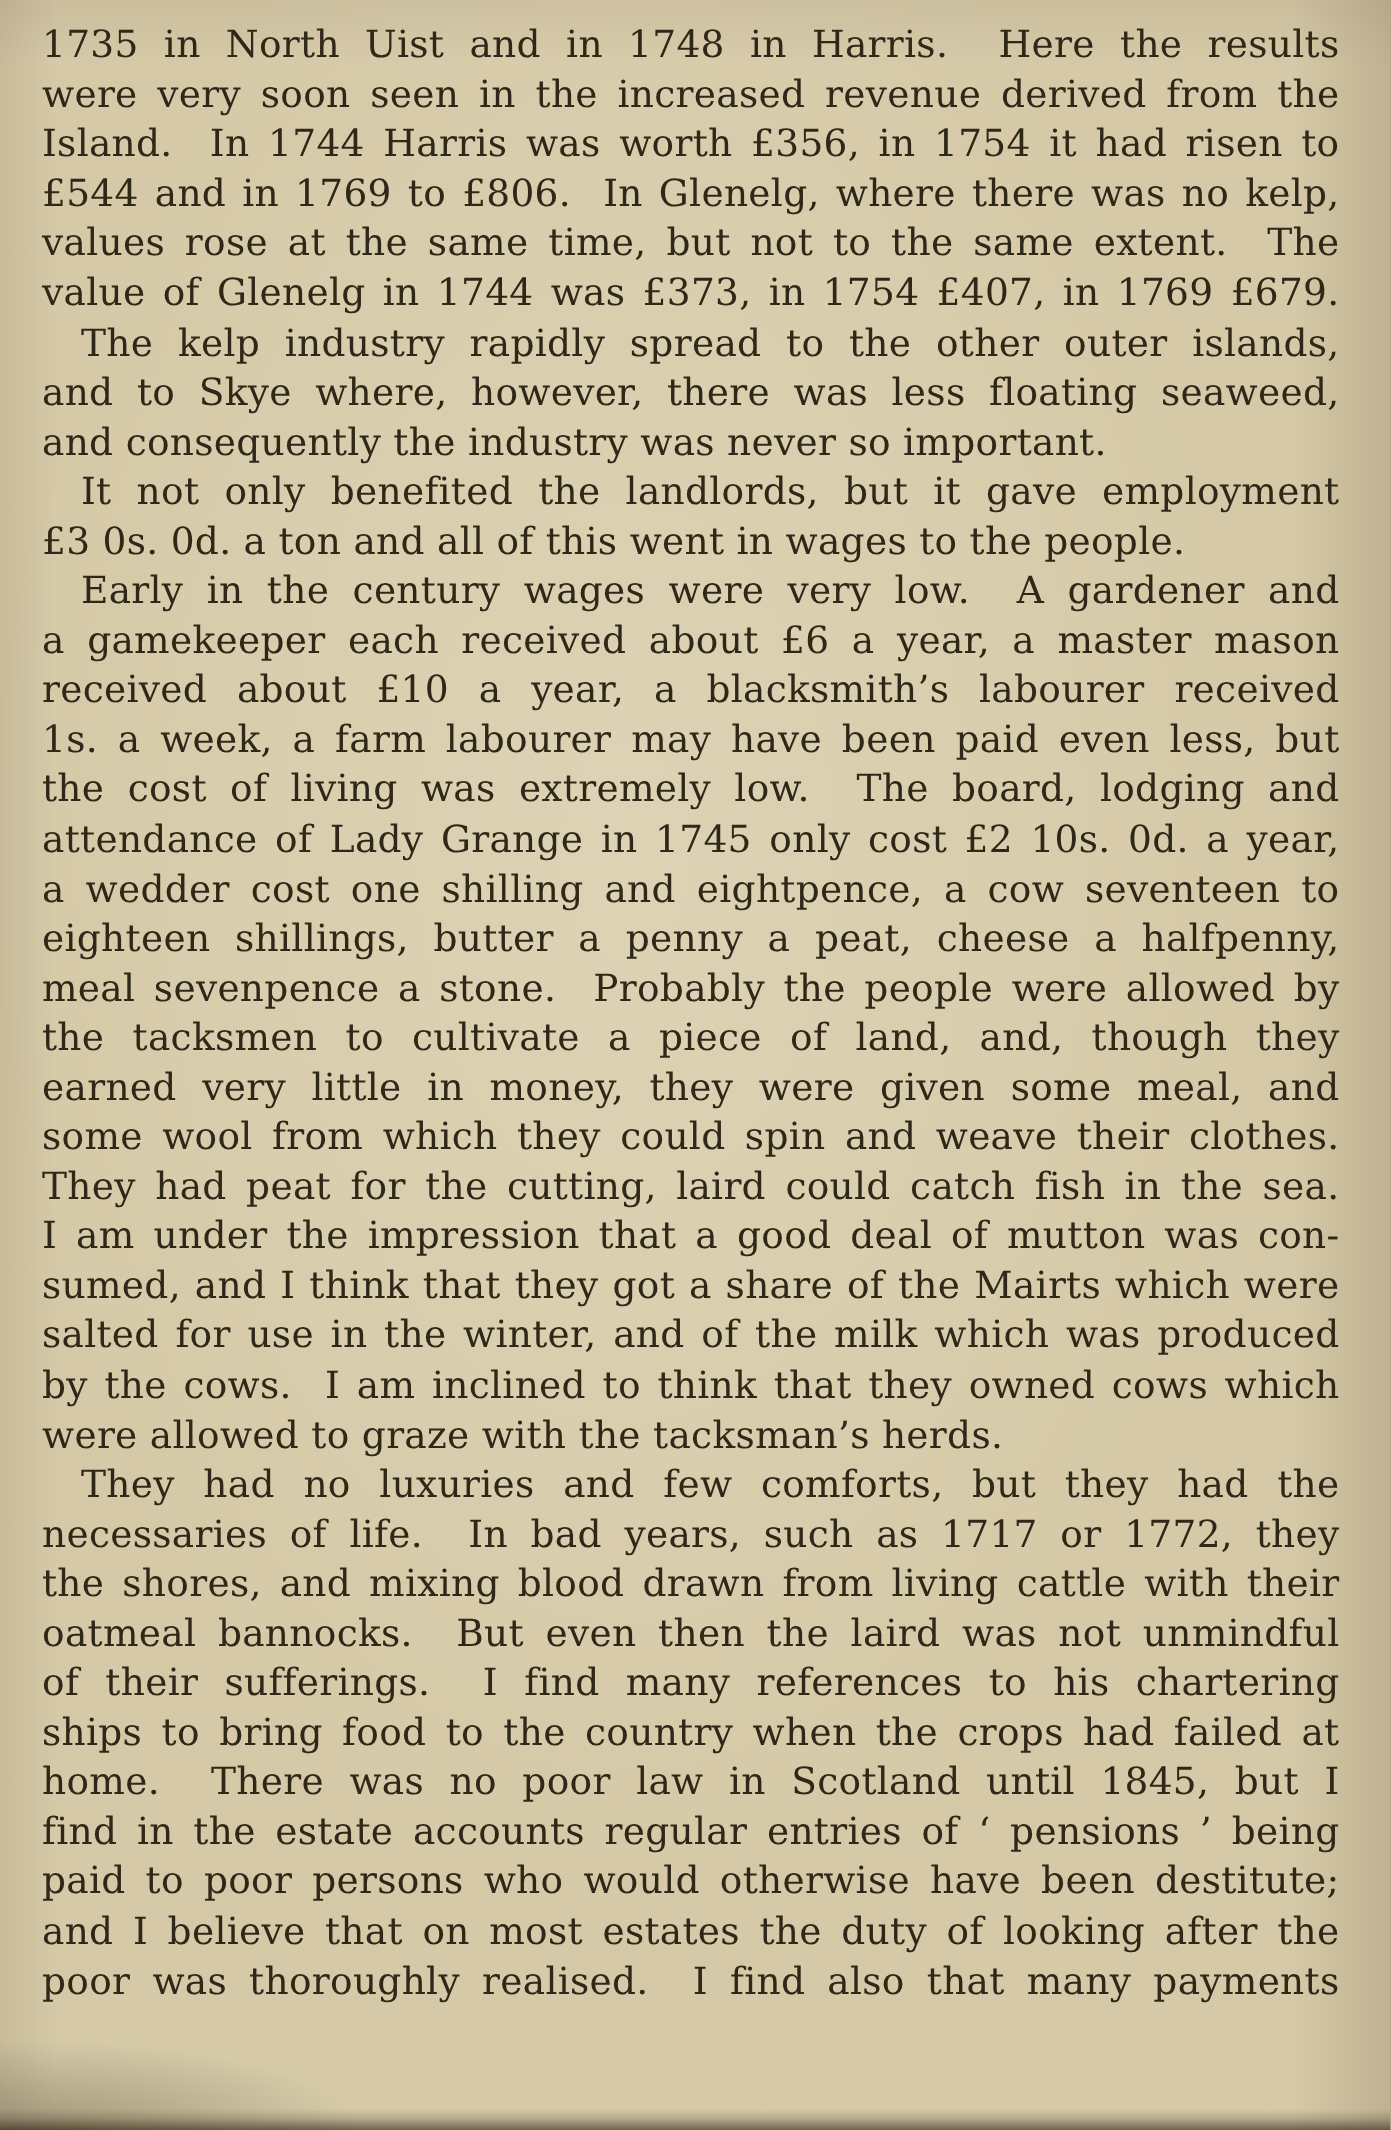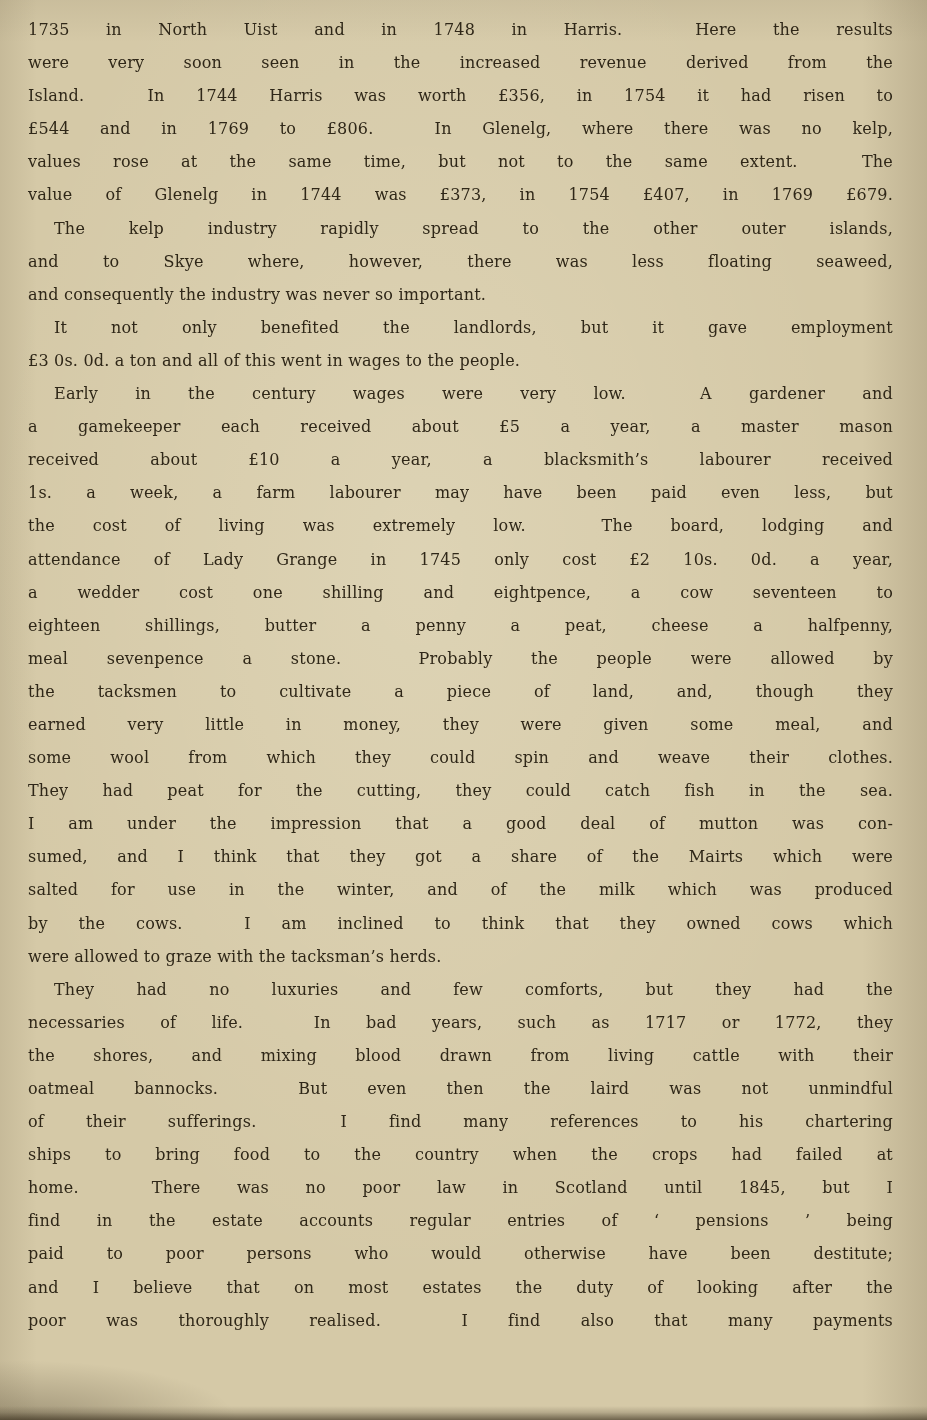--- a/index.html
+++ b/index.html
@@ -33,21 +33,21 @@
     background: radial-gradient(ellipse at 10% 100%, rgba(42,32,16,0.30) 0%, rgba(42,32,16,0) 70%);
     pointer-events: none;
   }
 
   .text-block {
     position: absolute;
     left: 28px;
     right: 34px;
     top: 13px;
     color: #2f2718;
-    font-size: 16px;
+    font-size: 25px;
     line-height: 33.1px;
   }
 
   .paragraph { margin: 0; padding: 0; }
 
   .line {
     text-align: justify;
     text-align-last: justify;
     white-space: normal;
     letter-spacing: 0.2px;
@@ -72,32 +72,32 @@
         <div class="line indent">The kelp industry rapidly spread to the other outer islands,</div>
         <div class="line">and to Skye where, however, there was less floating seaweed,</div>
         <div class="line last-left">and consequently the industry was never so important.</div>
       </div>
       <div class="paragraph">
         <div class="line indent">It not only benefited the landlords, but it gave employment</div>
         <div class="line last-left">£3 0s. 0d. a ton and all of this went in wages to the people.</div>
       </div>
       <div class="paragraph">
         <div class="line indent">Early in the century wages were very low.&nbsp; A gardener and</div>
-        <div class="line">a gamekeeper each received about £5 a year, a master mason</div>
+        <div class="line">a gamekeeper each received about £6 a year, a master mason</div>
         <div class="line">received about £10 a year, a blacksmith’s labourer received</div>
         <div class="line">1s. a week, a farm labourer may have been paid even less, but</div>
         <div class="line">the cost of living was extremely low.&nbsp; The board, lodging and</div>
         <div class="line">attendance of Lady Grange in 1745 only cost £2 10s. 0d. a year,</div>
         <div class="line">a wedder cost one shilling and eightpence, a cow seventeen to</div>
         <div class="line">eighteen shillings, butter a penny a peat, cheese a halfpenny,</div>
         <div class="line">meal sevenpence a stone.&nbsp; Probably the people were allowed by</div>
         <div class="line">the tacksmen to cultivate a piece of land, and, though they</div>
         <div class="line">earned very little in money, they were given some meal, and</div>
         <div class="line">some wool from which they could spin and weave their clothes.</div>
-        <div class="line">They had peat for the cutting, they could catch fish in the sea.</div>
+        <div class="line">They had peat for the cutting, laird could catch fish in the sea.</div>
         <div class="line">I am under the impression that a good deal of mutton was con-</div>
         <div class="line">sumed, and I think that they got a share of the Mairts which were</div>
         <div class="line">salted for use in the winter, and of the milk which was produced</div>
         <div class="line">by the cows.&nbsp; I am inclined to think that they owned cows which</div>
         <div class="line last-left">were allowed to graze with the tacksman’s herds.</div>
       </div>
       <div class="paragraph">
         <div class="line indent">They had no luxuries and few comforts, but they had the</div>
         <div class="line">necessaries of life.&nbsp; In bad years, such as 1717 or 1772, they</div>
         <div class="line">the shores, and mixing blood drawn from living cattle with their</div>

